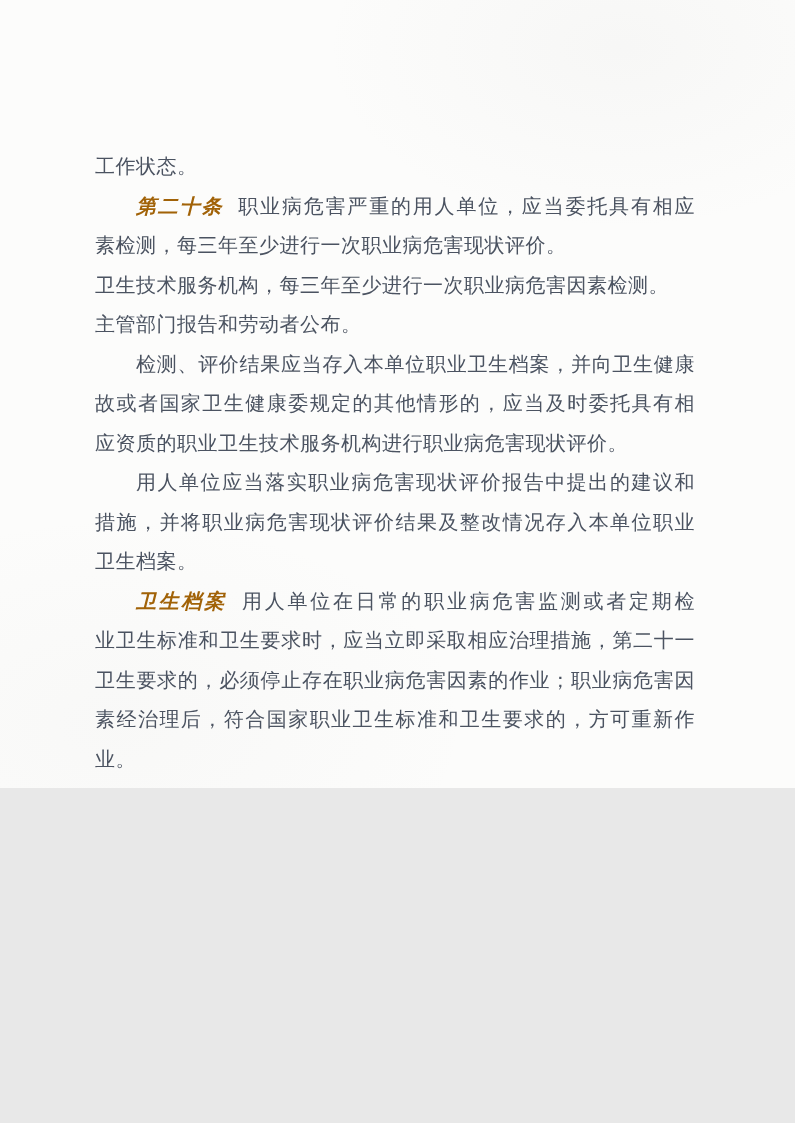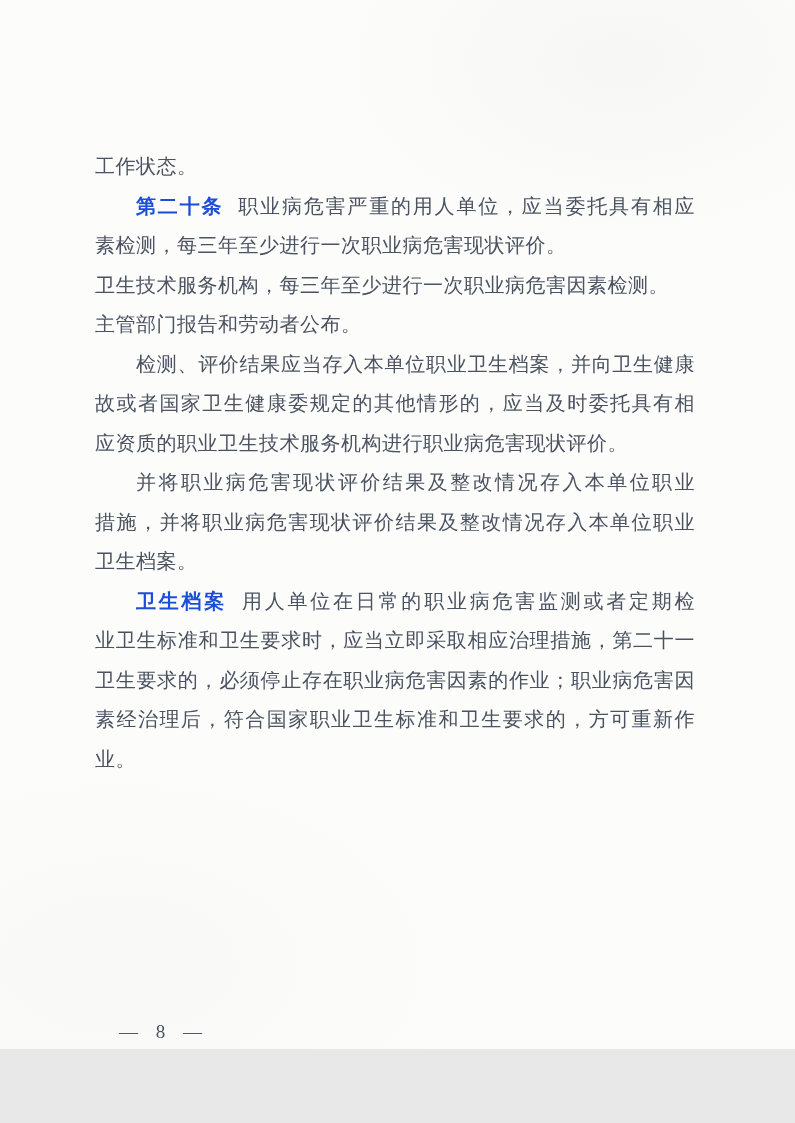--- a/index.html
+++ b/index.html
@@ -3,21 +3,21 @@
 <meta charset="utf-8">
 <style>
   html, body {
     margin: 0;
     padding: 0;
     background: #e8e8e8;
   }
   .page {
     position: relative;
     width: 795px;
-    height: 1049px;
+    height: 788px;
     margin: 0 auto;
     background: #fcfcfb;
     overflow: hidden;
     font-family: "Liberation Serif", serif;
   }
   
   .page::before {
     content: "";
     position: absolute;
     inset: 0;
@@ -43,22 +43,23 @@
   .line.justify {
     text-align: justify;
     text-align-last: justify;
     text-justify: inter-character;
   }
   .line.indent {
     padding-left: 41px;
   }
   .article-num {
     font-weight: bold;
-    color: #1d4ed8;
+    color: #a16207;
     margin-right: 15px;
+    font-style: italic;
   }
   .footer {
     position: absolute;
     left: 119px;
     top: 1012px;
     height: 39px;
     line-height: 39px;
     font-size: 19px;
     color: #4b5361;
     letter-spacing: 3px;
@@ -71,21 +72,21 @@
 <div class="page">
   <div class="text-block">
       <div class="line"><span>工作状态。</span></div>
       <div class="line justify indent"><span class="article-num">第二十条</span><span>职业病危害严重的用人单位，应当委托具有相应</span></div>
       <div class="line"><span>素检测，每三年至少进行一次职业病危害现状评价。</span></div>
       <div class="line"><span>卫生技术服务机构，每三年至少进行一次职业病危害因素检测。</span></div>
       <div class="line"><span>主管部门报告和劳动者公布。</span></div>
       <div class="line justify indent"><span>检测、评价结果应当存入本单位职业卫生档案，并向卫生健康</span></div>
       <div class="line justify"><span>故或者国家卫生健康委规定的其他情形的，应当及时委托具有相</span></div>
       <div class="line"><span>应资质的职业卫生技术服务机构进行职业病危害现状评价。</span></div>
-      <div class="line justify indent"><span>并将职业病危害现状评价结果及整改情况存入本单位职业</span></div>
+      <div class="line justify indent"><span>用人单位应当落实职业病危害现状评价报告中提出的建议和</span></div>
       <div class="line justify"><span>措施，并将职业病危害现状评价结果及整改情况存入本单位职业</span></div>
       <div class="line"><span>卫生档案。</span></div>
       <div class="line justify indent"><span class="article-num">卫生档案</span><span>用人单位在日常的职业病危害监测或者定期检</span></div>
       <div class="line justify"><span>业卫生标准和卫生要求时，应当立即采取相应治理措施，第二十一条</span></div>
       <div class="line justify"><span>卫生要求的，必须停止存在职业病危害因素的作业；职业病危害因</span></div>
       <div class="line justify"><span>素经治理后，符合国家职业卫生标准和卫生要求的，方可重新作</span></div>
       <div class="line"><span>业。</span></div>
     </div>
   <div class="footer">— 8 —</div>
 </div>

